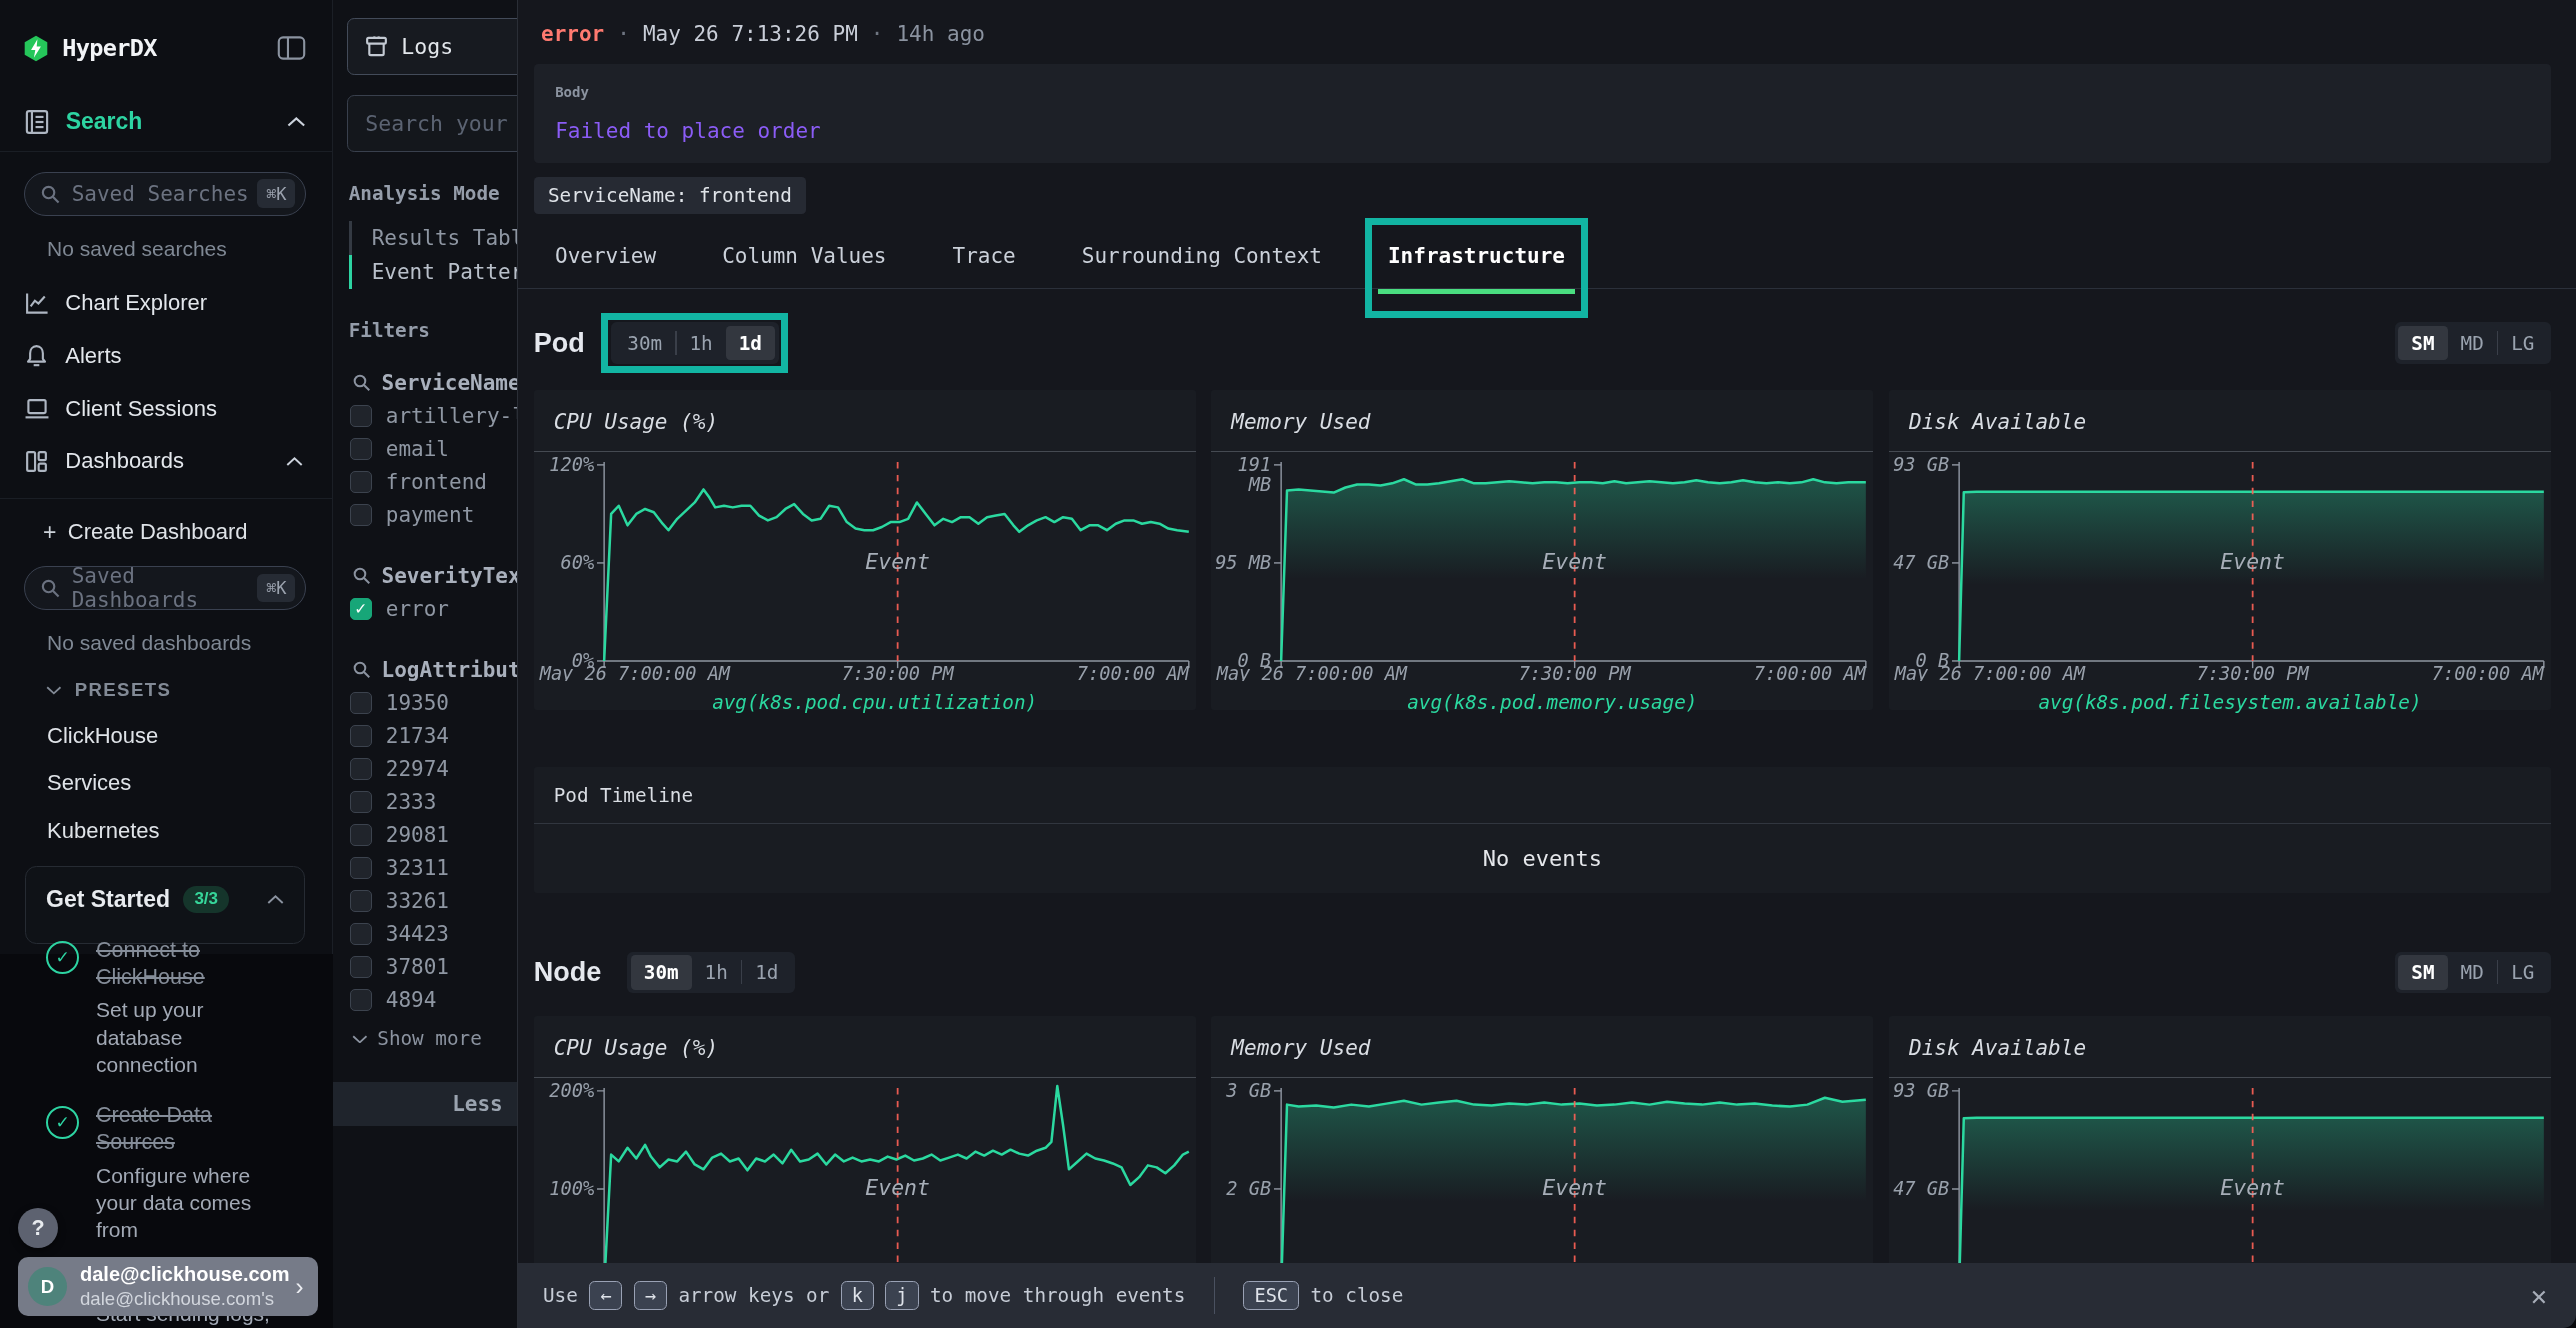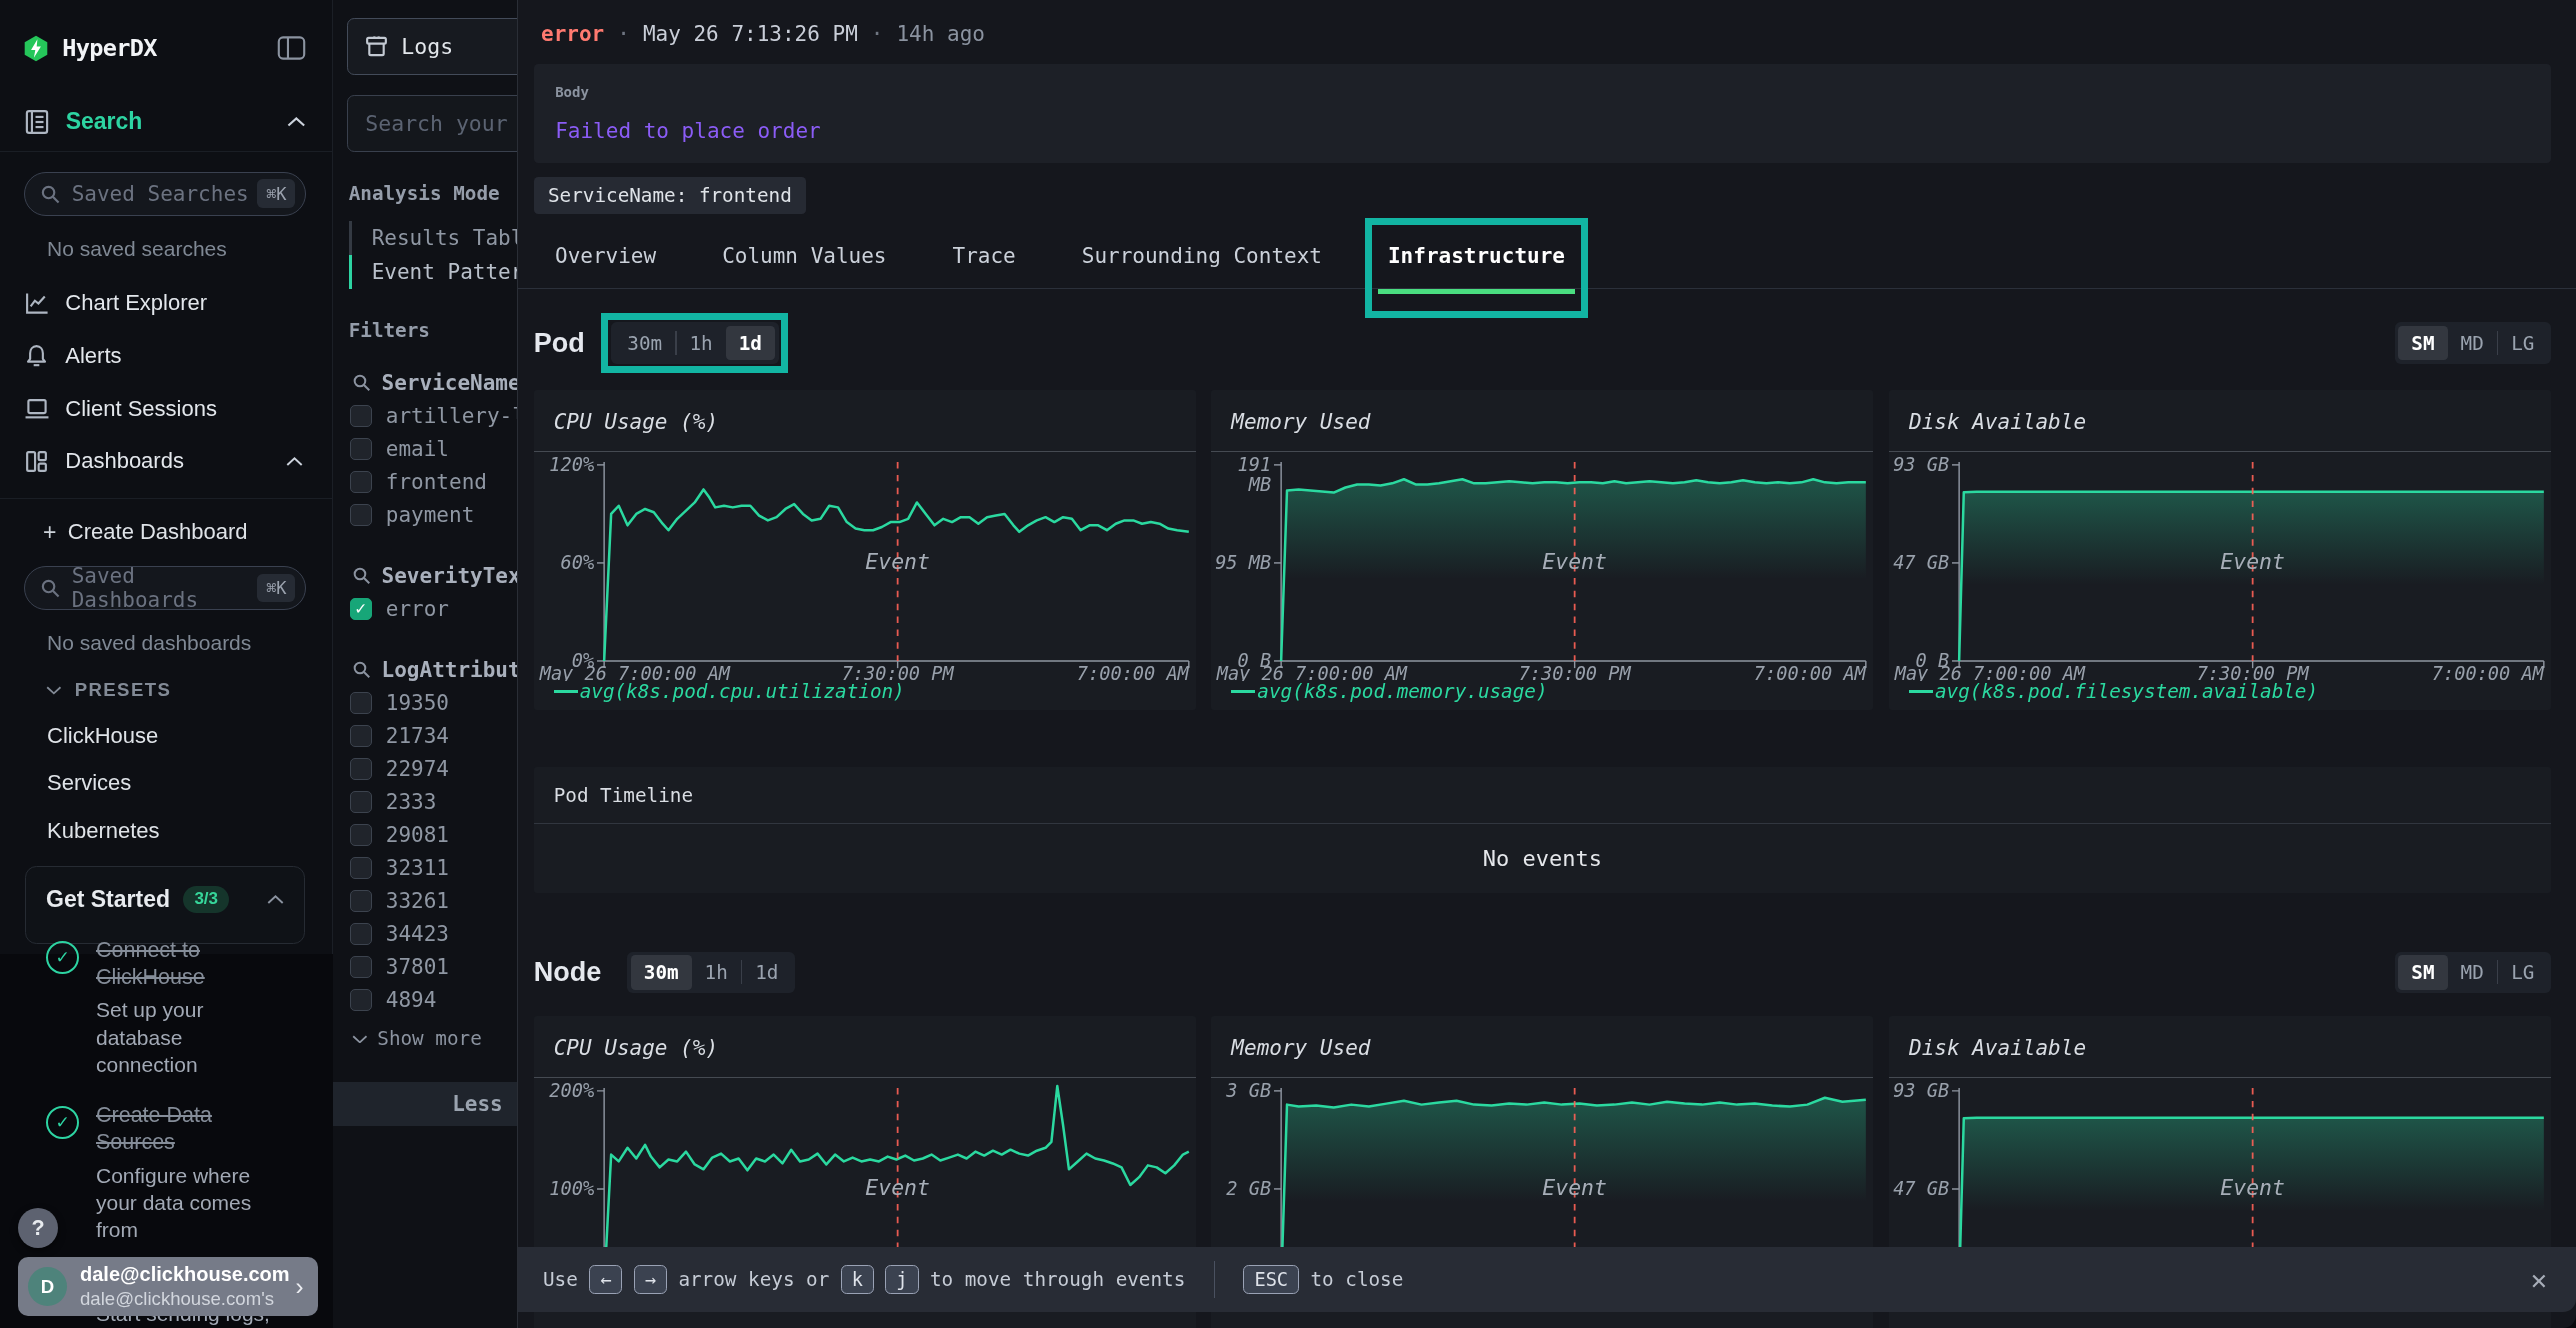--- a/index.html
+++ b/index.html
@@ -134,34 +134,34 @@
   .ranges-wrap { position:relative; margin-left:26px; }
   .ranges-anno { left:-9.3px; top:-9.3px; right:-9.3px; bottom:-9.3px; }
   .sizes { margin-left:auto; }
 
   .charts-row { display:grid; grid-template-columns:repeat(3,1fr); gap:15.7px;
                 margin:26px 25px 0 15.7px; }
   .card { background:#191c22; border-radius:2.9px;font-style:italic; }
   .card-h { color:#d9dde3; font-size:21px; padding:20px 0 17px 20px; border-bottom:1.4px solid #454a52;
             font-family:"DejaVu Sans Mono", monospace; }
   .plot { display:block; width:100%; height:229px; }
-  .legend { display:flex; align-items:center; gap:2px; padding:0 0 7.2px 20px; height:29px;
-            color:#2bd9a0; font-size:19.3px; font-family:"DejaVu Sans Mono", monospace; }
+  .legend { display:flex; align-items:center; gap:10px; padding:0 0 7.2px 20px; height:29px;
+            color:#2bd9a0; font-size:19.3px; font-family:"DejaVu Sans Mono", monospace;flex-direction:column; }
   .legend .dash { width:24px; height:2.9px; background:#2bd9a0; }
 
   .timeline-card { margin:57px 25px 0 15.7px; background:#191c22; border-radius:2.9px; }
   .timeline-h { color:#d9dde3; font-size:19.3px; padding:17px 0 15.7px 20px; border-bottom:1.4px solid #31363f;
                 font-family:"DejaVu Sans Mono", monospace; }
   .timeline-b { height:69px; display:flex; align-items:center; justify-content:center;
                 color:#e5e7eb; font-size:22px; font-family:"DejaVu Sans Mono", monospace; }
 
   .node-row { margin-top:23px; }
   .node-row .card { height:329px; overflow:hidden; }
 
-  .bottom-bar { position:absolute; left:0; right:0; bottom:16px; height:65px; background:#282c35;
+  .bottom-bar { position:absolute; left:0; right:0; bottom:0; height:65px; background:#282c35;
                 display:flex; align-items:center; padding:0 25px; z-index:40;
                 border-radius:0 0 13px 0; font-family:"DejaVu Sans Mono", monospace;
                 color:#c6ccd6; font-size:19.3px; gap:11.4px; }
   .kbd { border:1.4px solid #9aa2b5; border-radius:5.7px; background:#3b4250; color:#dfe3ea;
          padding:2.9px 10px; font-size:18.6px; }
   .bb-sep { width:1.4px; height:37px; background:#4a5160; margin:0 17px; }
   .bb-close { position:absolute; right:29px; color:#a7adb8; font-size:27px; cursor:pointer; }
 
   svg.icon { display:block; }
 </style>

